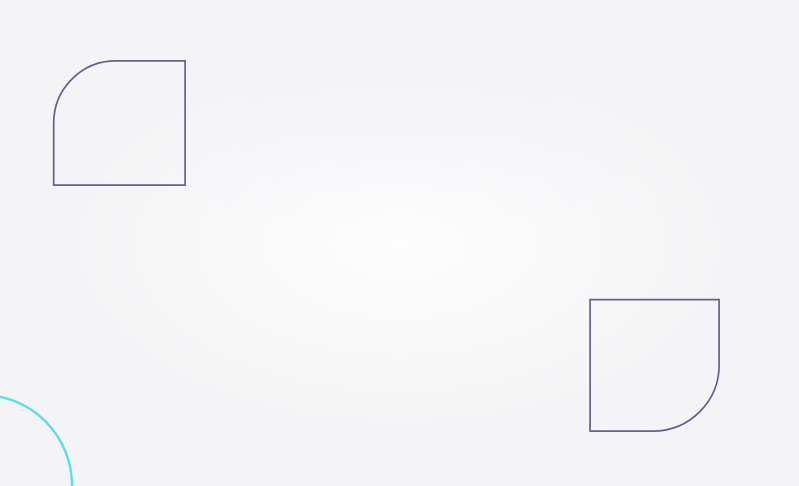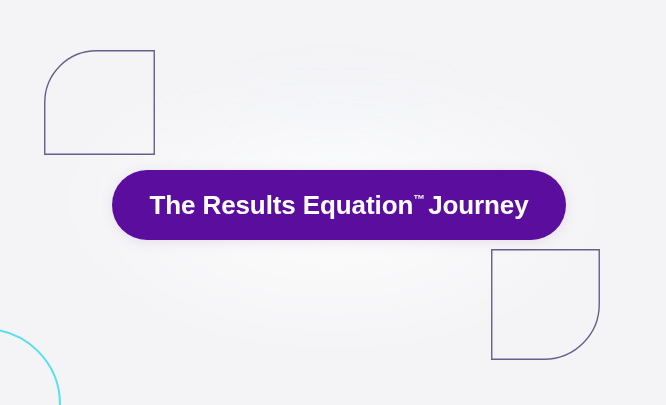--- a/index.html
+++ b/index.html
@@ -113,21 +113,14 @@
       <path d="M 0.75 0.75 L 108.25 0.75 L 108.25 55 A 55 55 0 0 1 53.25 110.25 L 0.75 110.25 Z" fill="none" stroke="#655f8c" stroke-width="1.4" stroke-linejoin="miter"></path>
     </svg>
   </div>
 
   <div class="deco deco-circle">
     <svg viewBox="0 0 153 153" aria-hidden="true">
       <circle cx="76.5" cy="76.5" r="75.5" fill="none" stroke="#55dff0" stroke-width="2"></circle>
     </svg>
   </div>
 
-  <div class="pill">
-    <div class="pill-title">
-      <span>The Results Equation</span>
-        <span class="tm">™</span>
-        <span>Journey</span>
-    </div>
-  </div>
 
 </div>
 
 </body></html>

